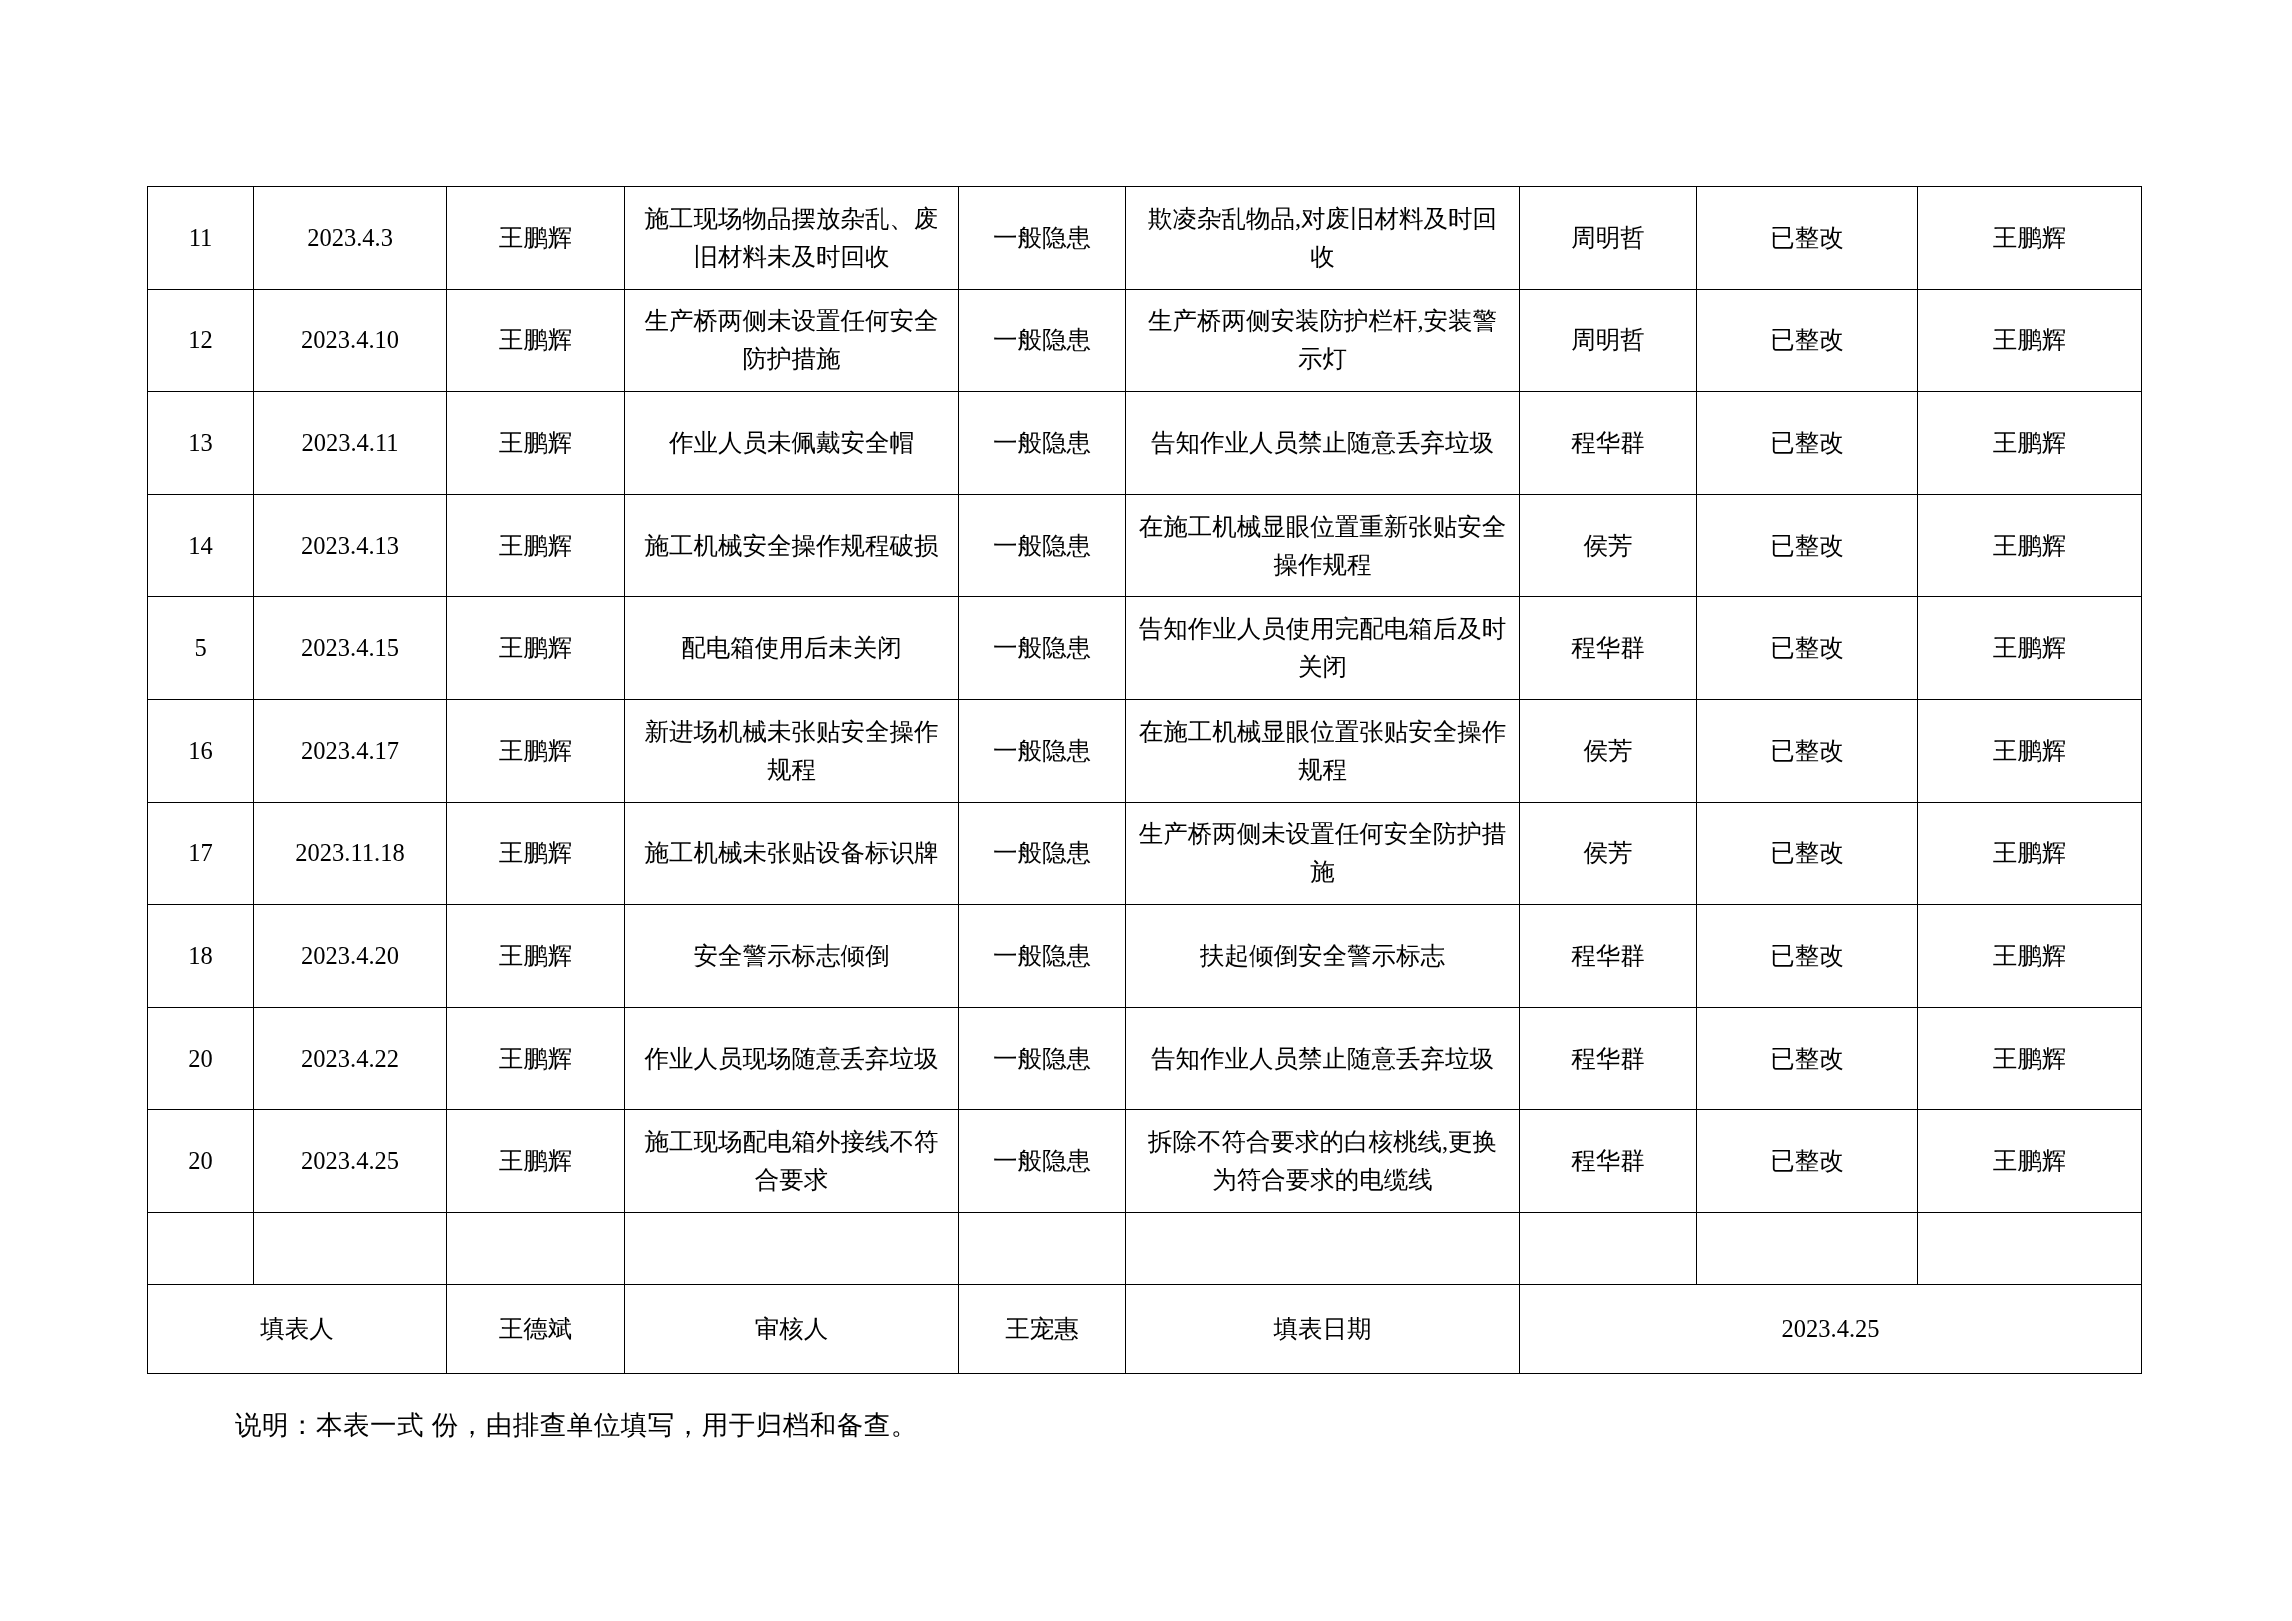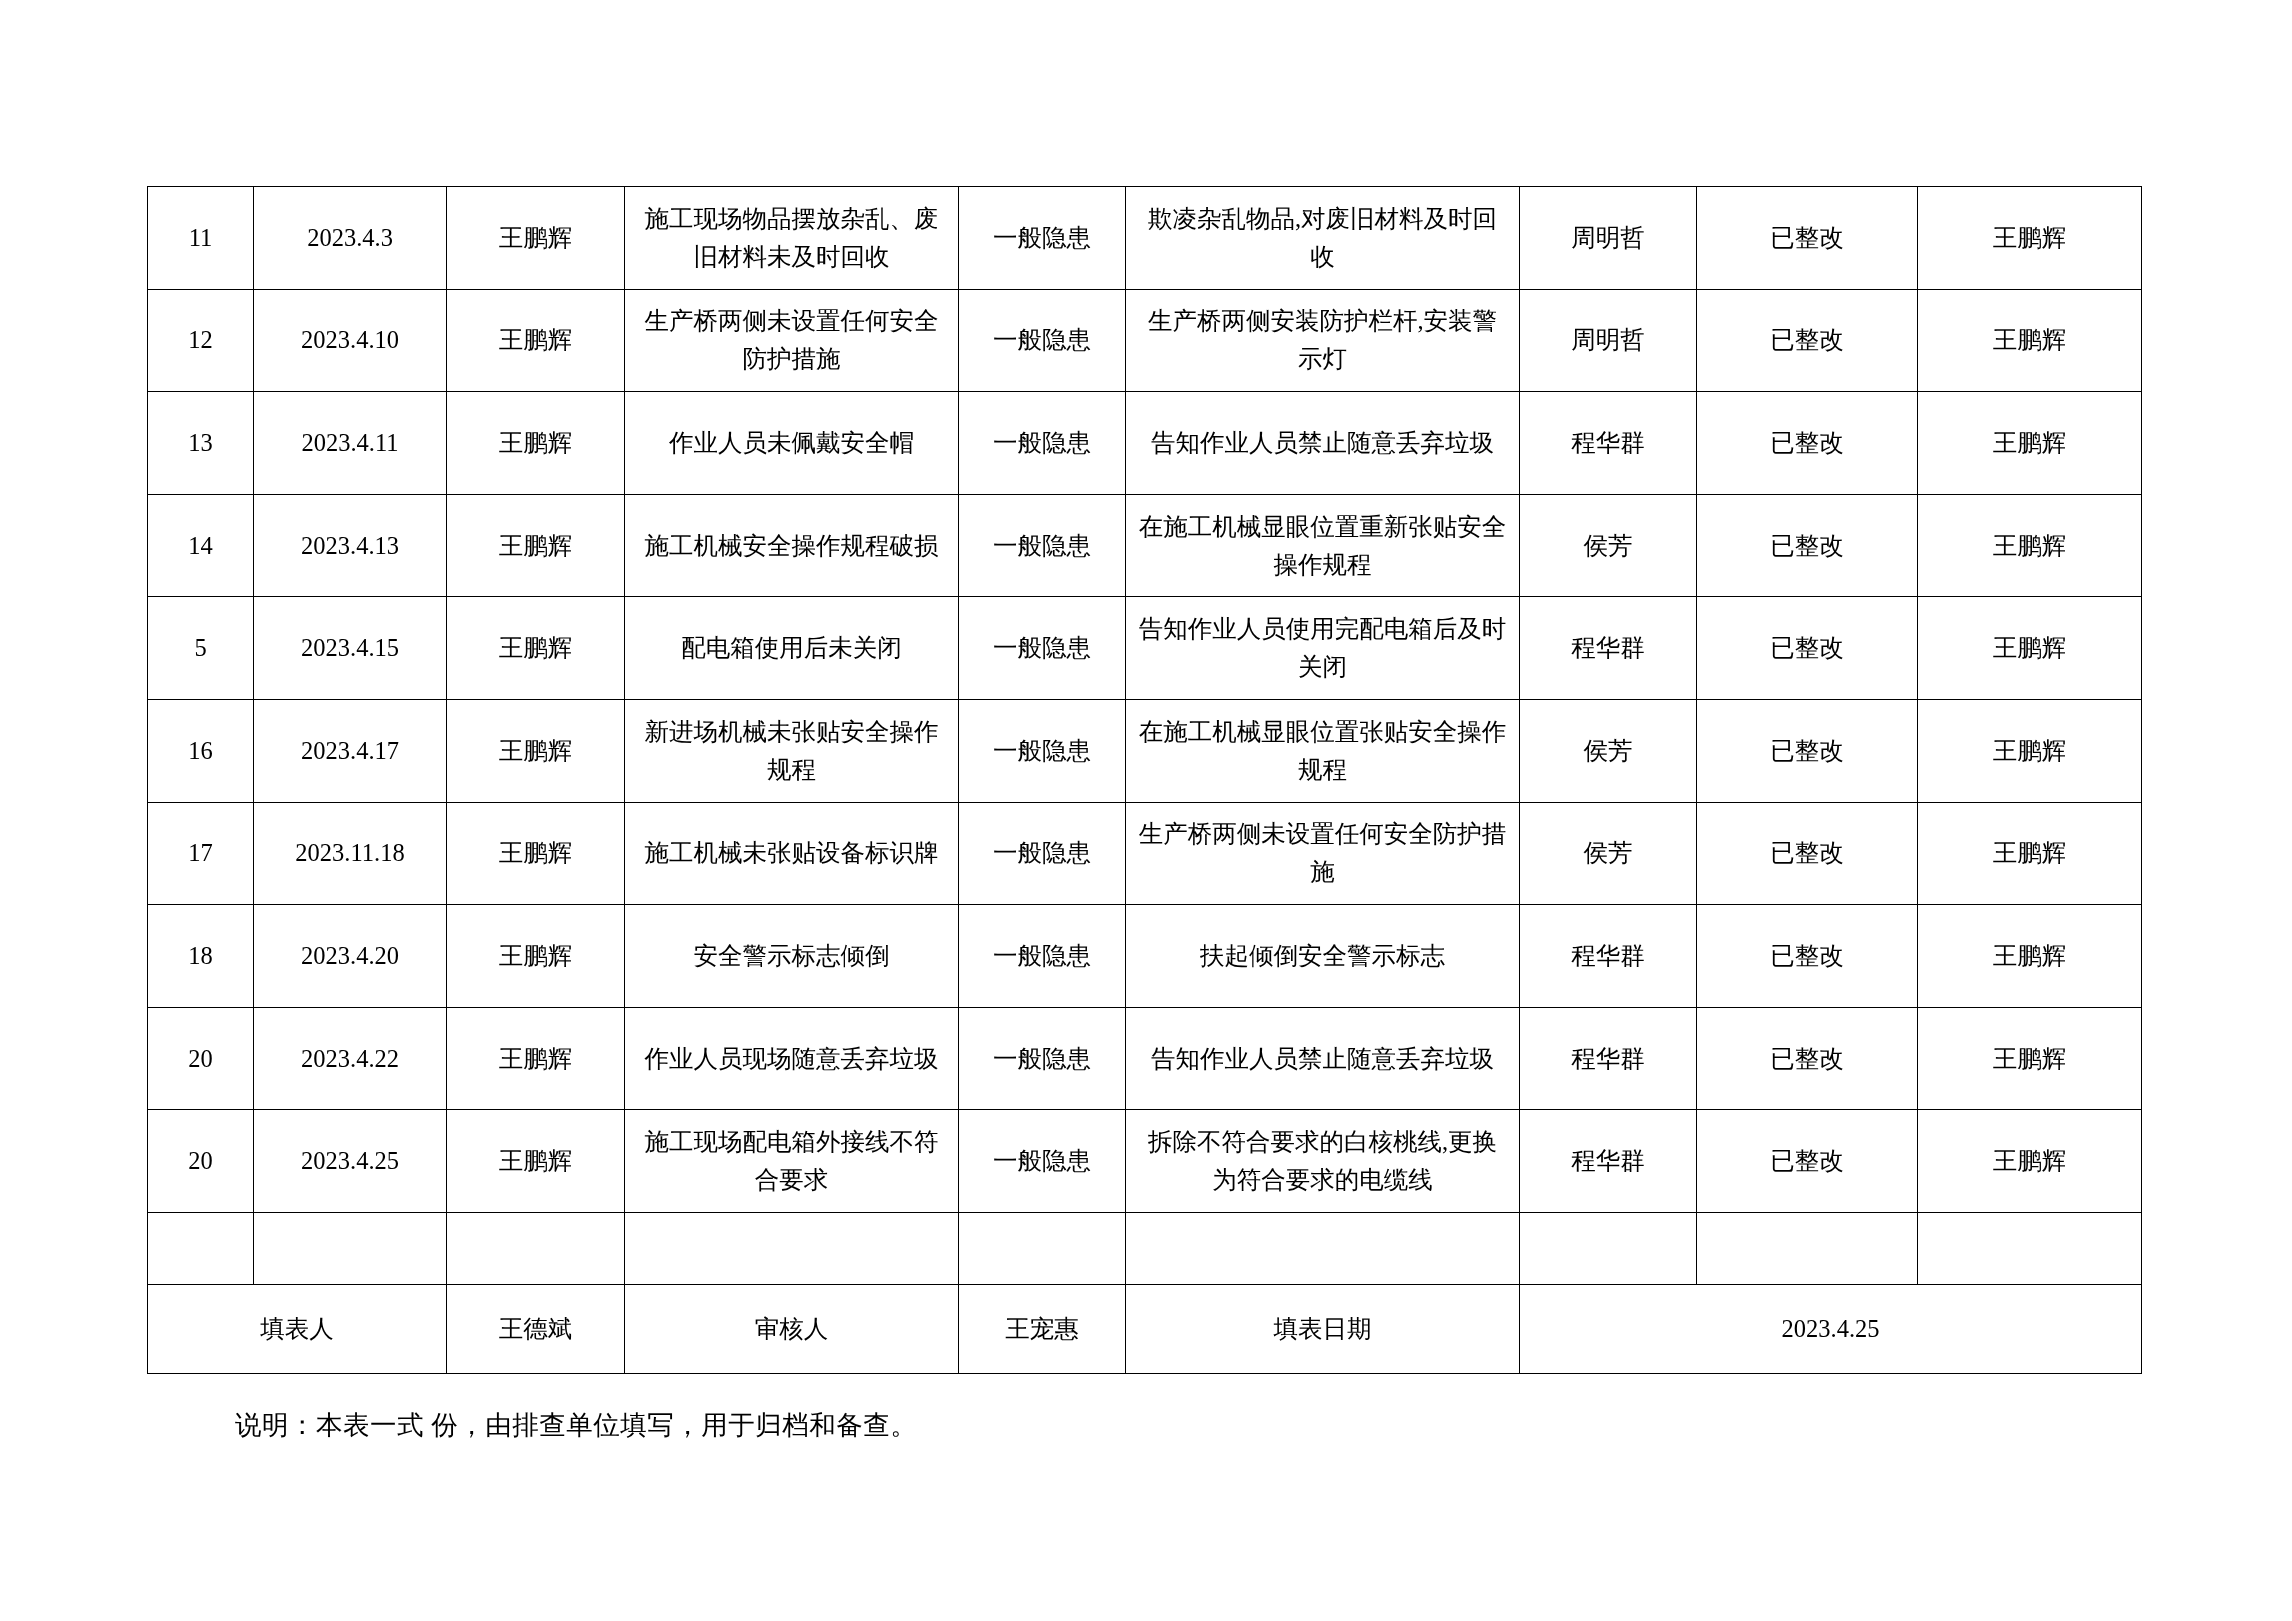--- a/index.html
+++ b/index.html
@@ -53,21 +53,21 @@
   .cell-text {
     display: block;
     white-space: pre-wrap;
     word-break: break-all;
   }
   .note {
     margin-top: 33px;
     margin-left: 88px;
     font-size: 26.5px;
     letter-spacing: 0.5px;
-    font-family: Liberation Serif, serif;
+    font-family: Liberation Sans, sans-serif;
   }
 </style>
 </head>
 <body>
 
 <div class="page">
 
   <table class="report">
     <colgroup>
       <col class="c-no">

